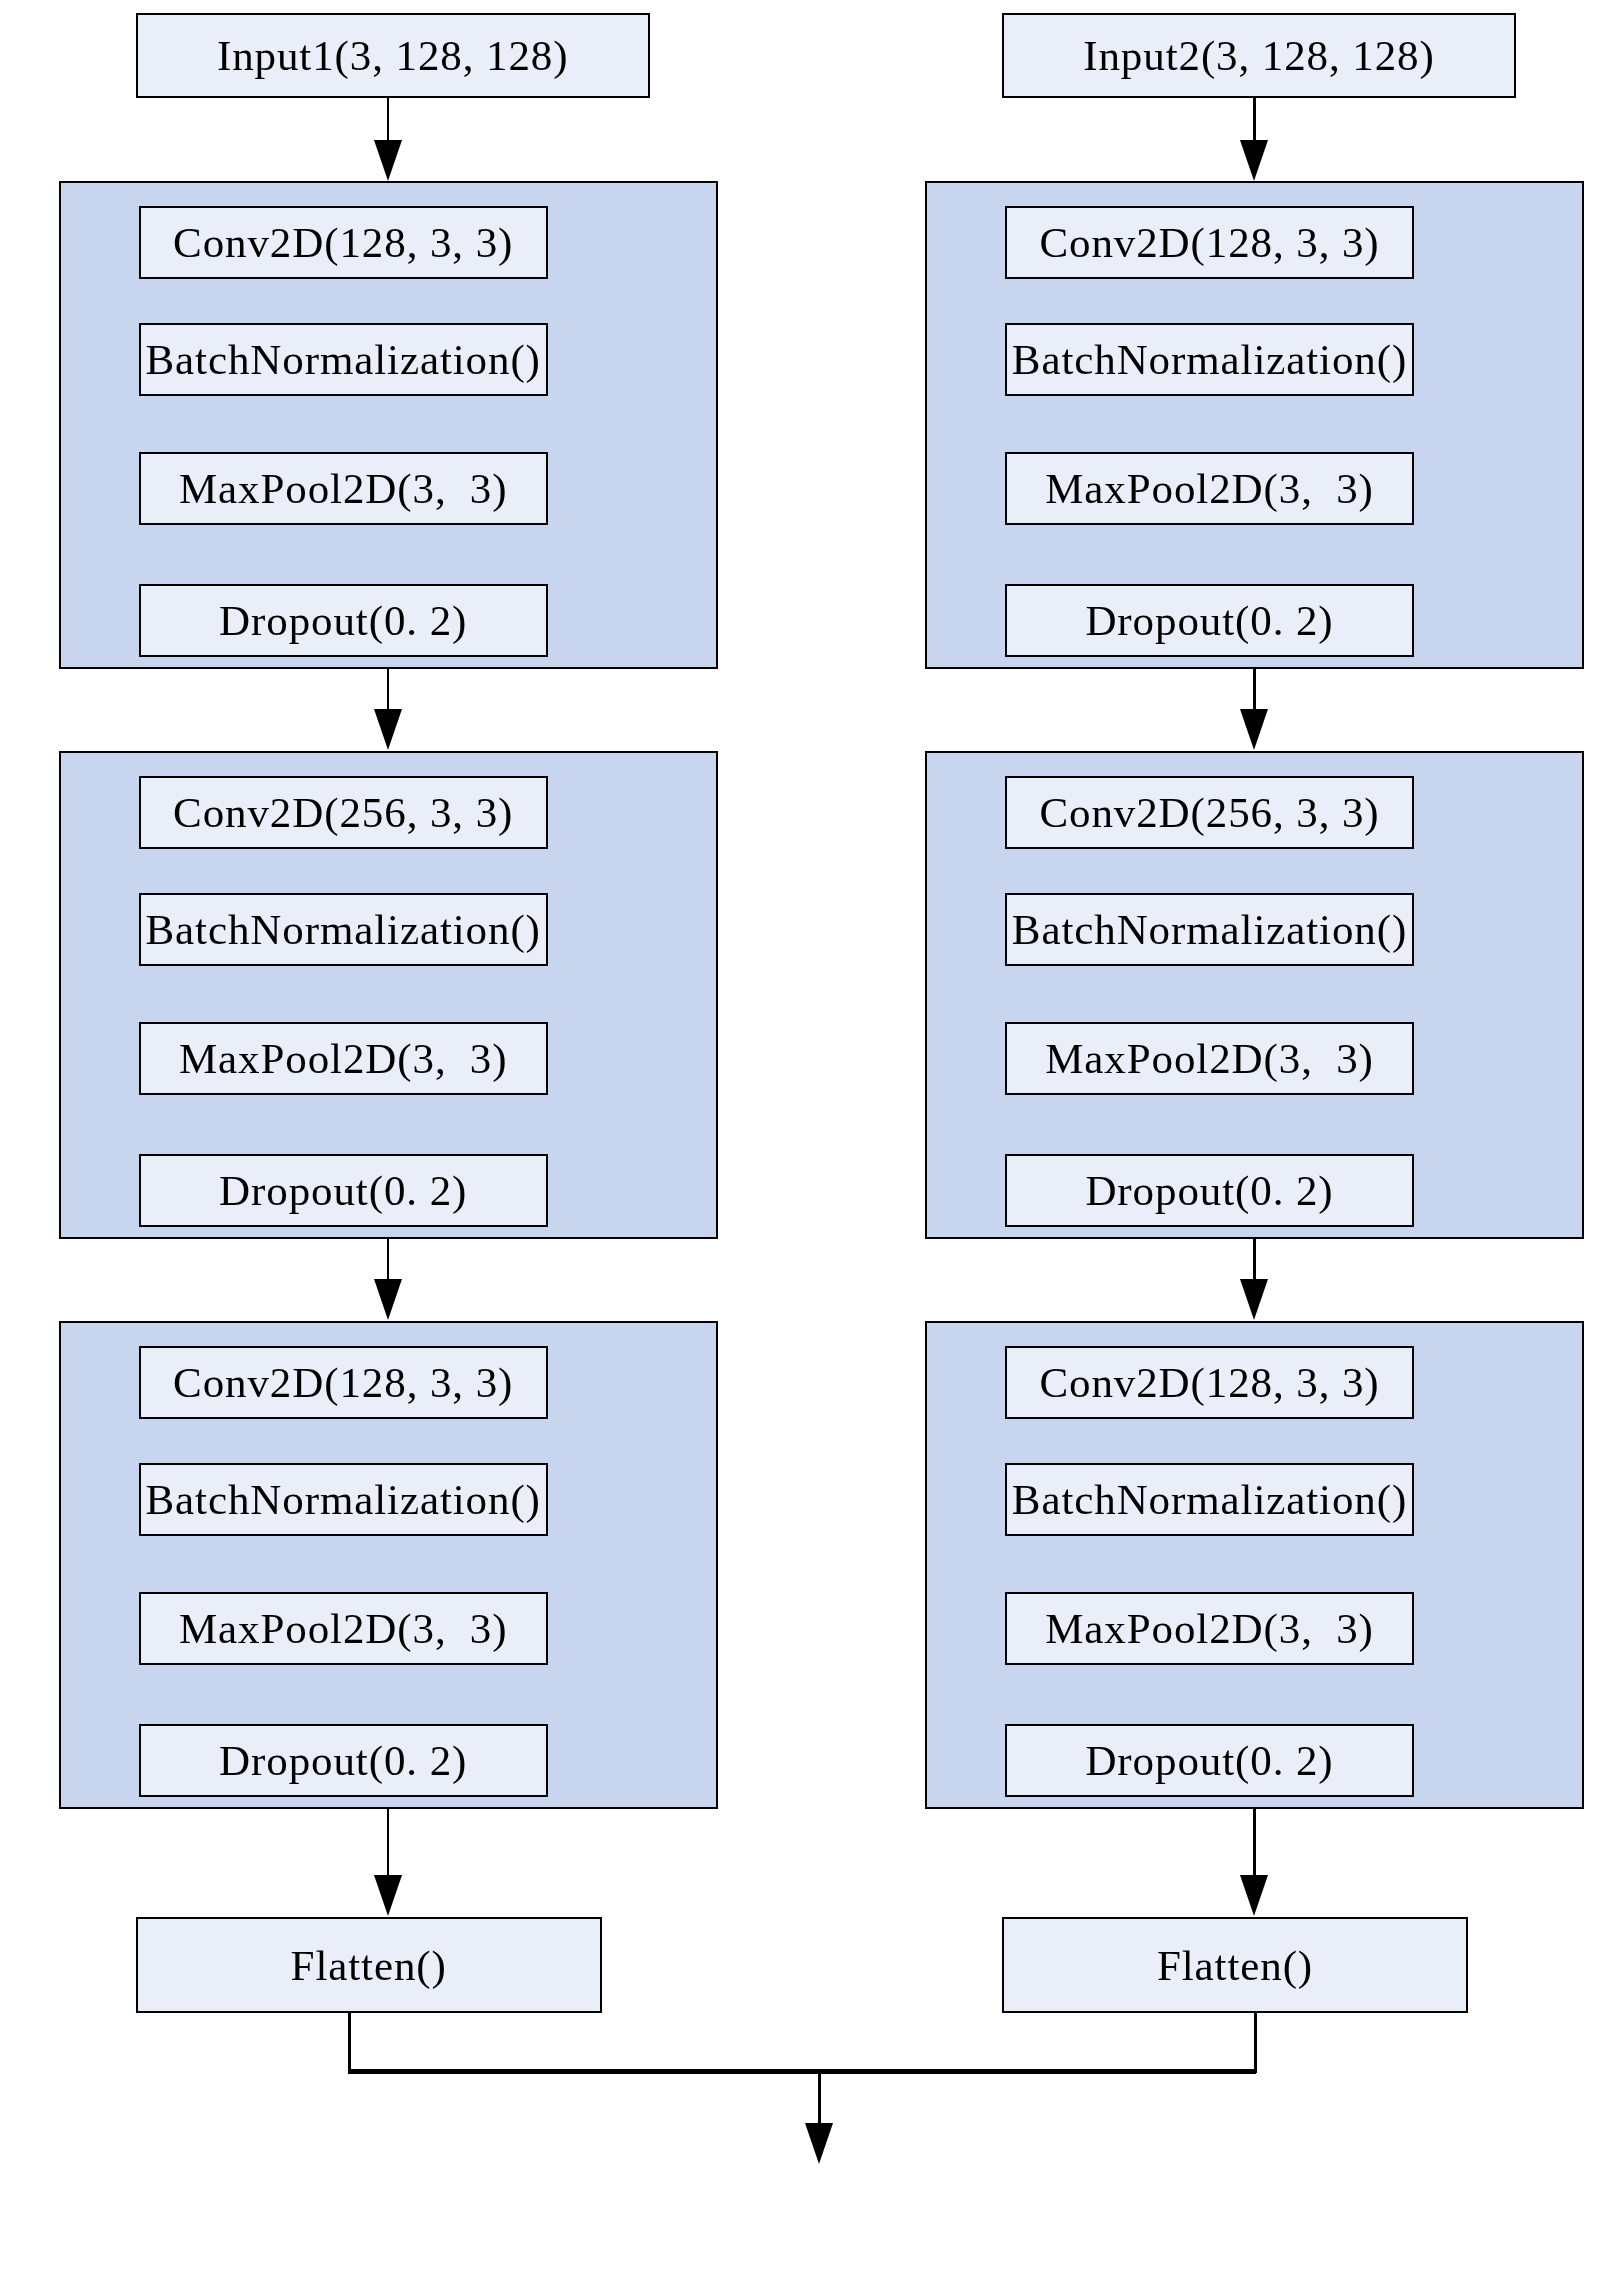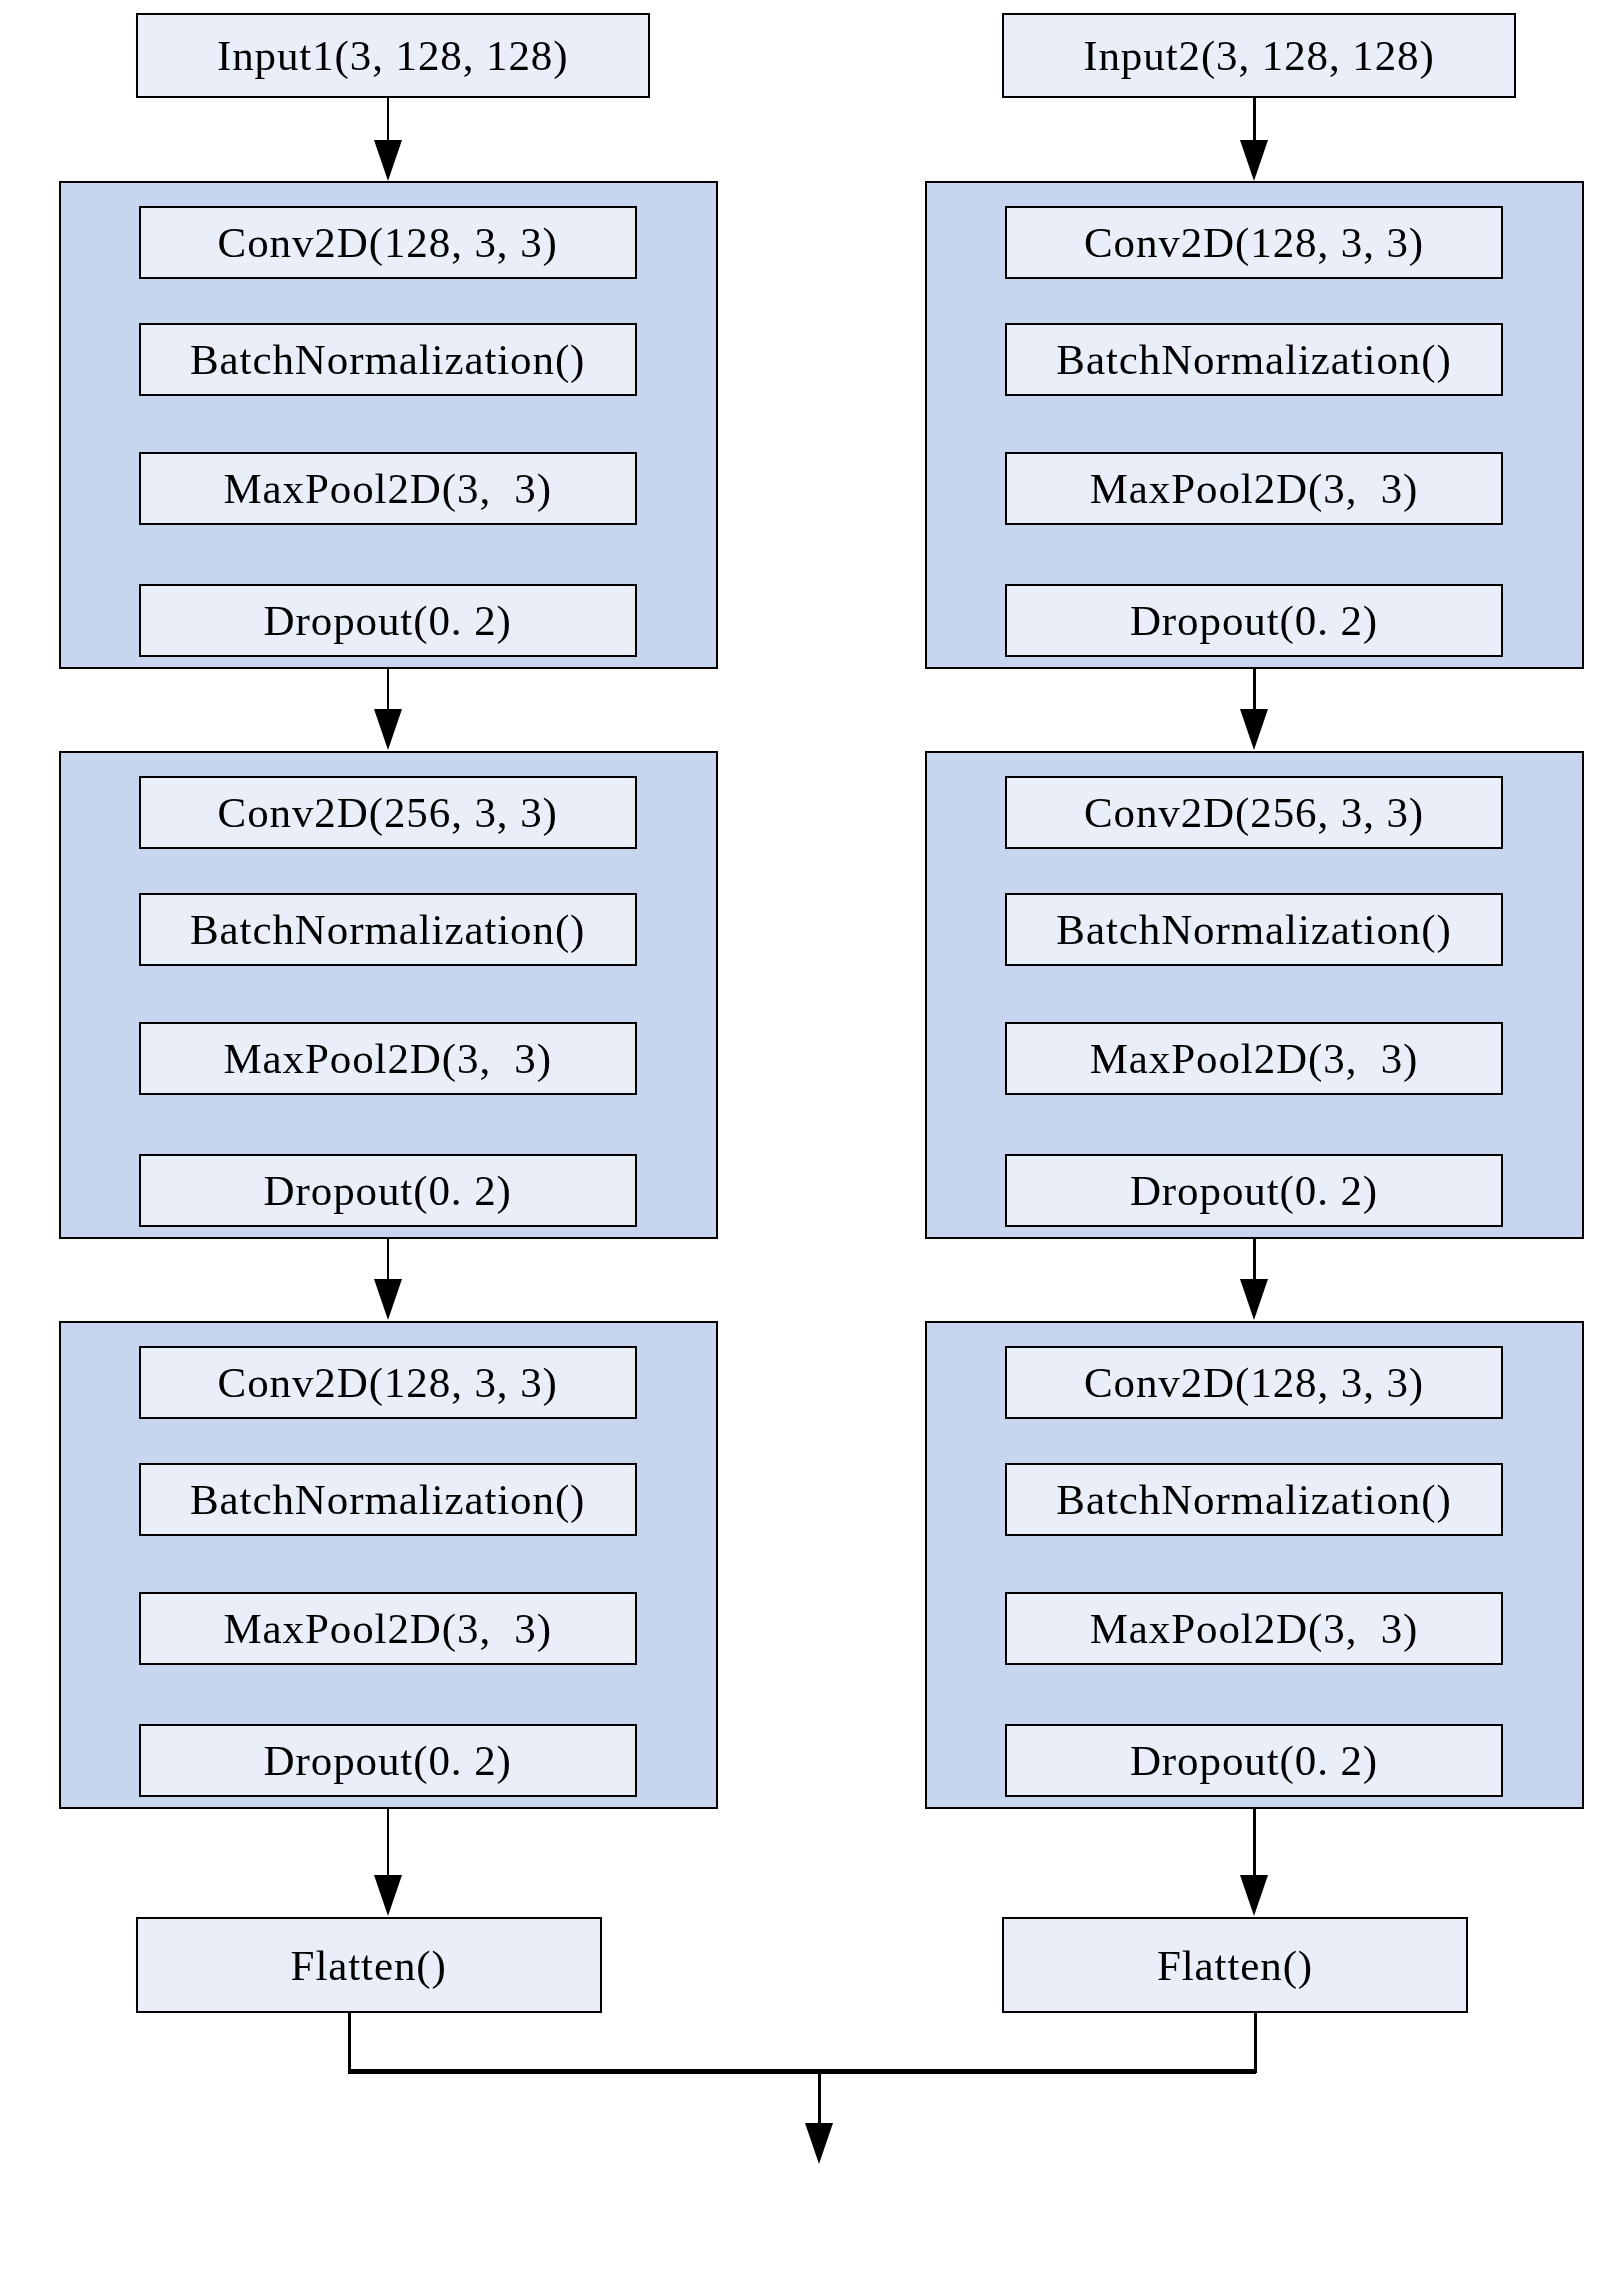--- a/index.html
+++ b/index.html
@@ -17,21 +17,21 @@
     font-size:43px;letter-spacing:0.9px;white-space:pre;box-sizing:border-box;
   }
   .input-box{left:77px;top:12.5px;width:514px;height:85px;}
   .flatten-box{left:77px;top:1917px;width:466px;height:96px;}
 
   .block{
     position:absolute;left:0;width:659px;height:488px;
     background:#c7d6ee;border:2.7px solid #000;box-sizing:border-box;
   }
   .b1{top:181px}.b2{top:751px}.b3{top:1321px}
-  .layer{left:78px;width:498px;height:73px;}
+  .layer{left:78px;width:409px;height:73px;}
   .l1{top:23px}.l2{top:140px}.l3{top:269px}.l4{top:401px}
 
   
   .varrow{position:absolute;left:315px;width:29px;}
   .varrow::before{
     content:"";position:absolute;left:13px;top:0;width:2.7px;
     height:calc(100% - 39px);background:#000;
   }
   .varrow::after{
     content:"";position:absolute;left:0;bottom:0;width:0;height:0;

